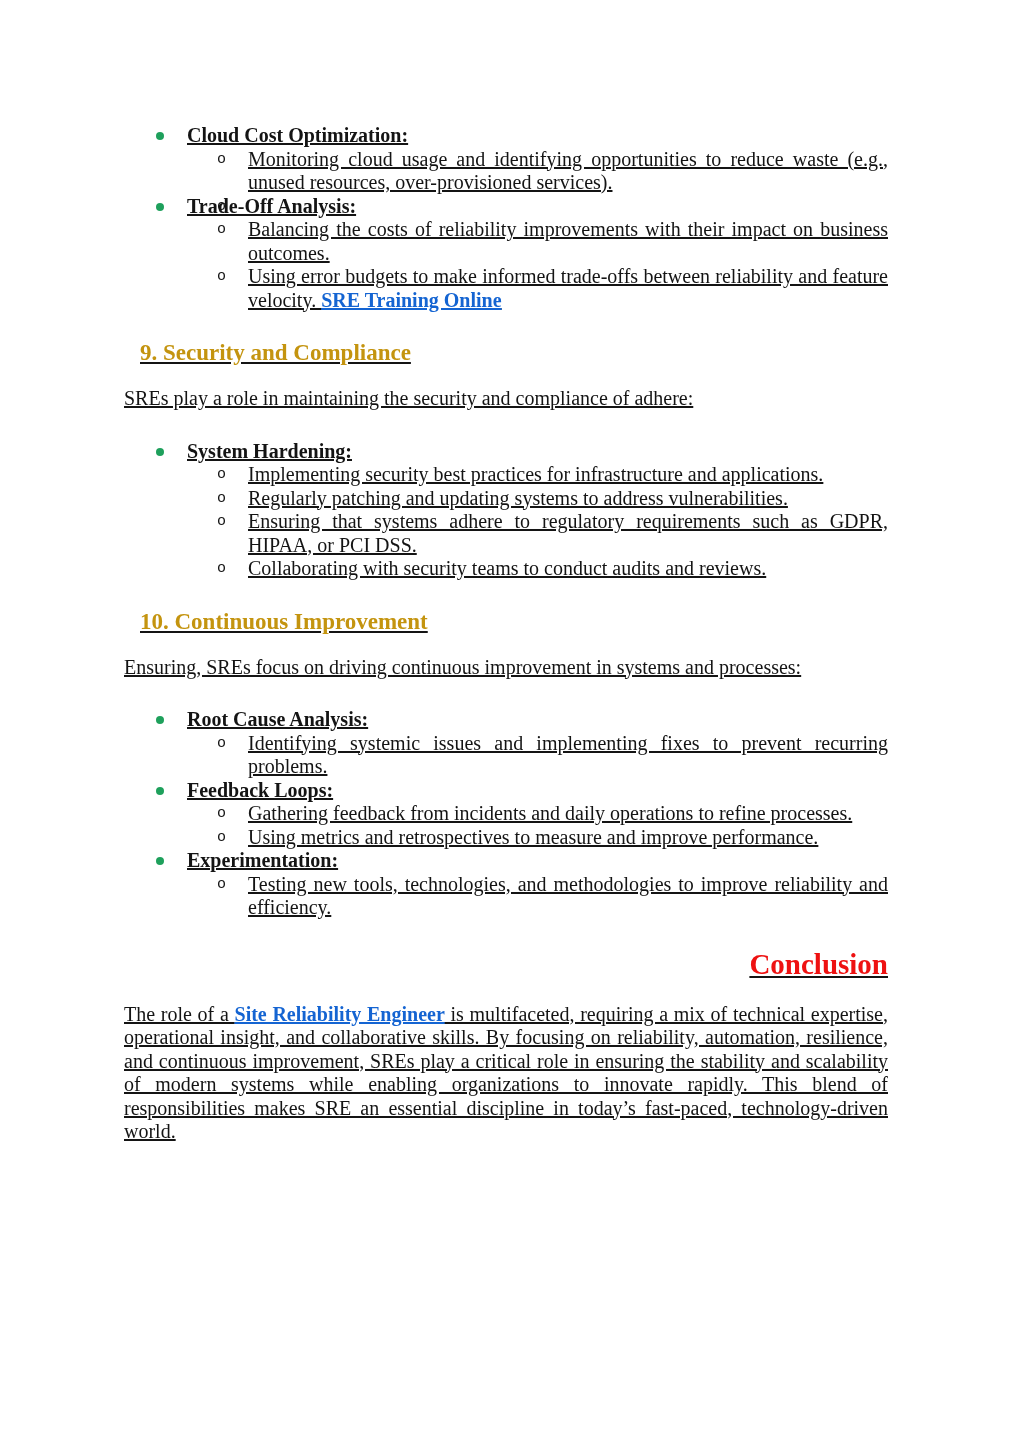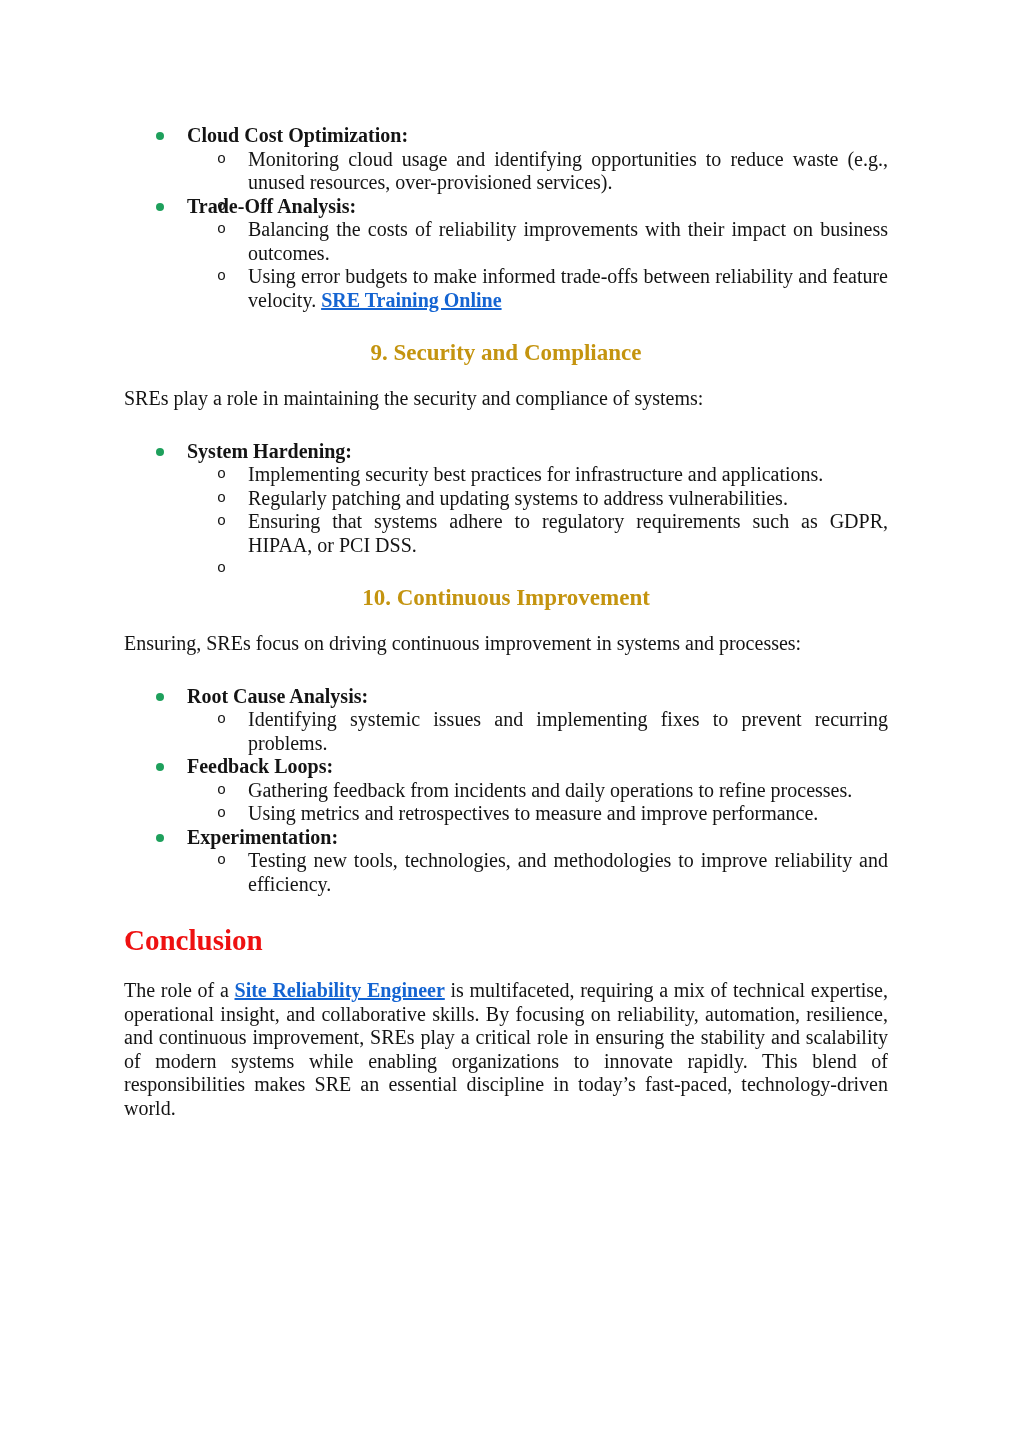--- a/index.html
+++ b/index.html
@@ -7,20 +7,21 @@
     width: 1024px; height: 1448px;
     font-family: "Liberation Serif", serif;
     color: #141414;
     overflow: hidden;
   }
   .page {
     box-sizing: border-box;
     width: 1012px; height: 1448px;
     padding: 124px 124px 0 124px;
     background: #ffffff;
+    text-decoration: underline;
   }
   .bullet-list { margin-top: 29px; }
   .bullet-list.first { margin-top: 0; }
   .li1 {
     position: relative;
     padding-left: 63px;
     font-weight: bold;
     font-size: 20px;
     line-height: 23.5px;
   }
@@ -36,31 +37,31 @@
     line-height: 23.5px;
     text-align: justify;
   }
   .o-marker {
     position: absolute; left: 93px; top: 0;
     font-family: "Liberation Mono", monospace;
     font-size: 15px; line-height: 23.5px;
     font-weight: normal;
   }
   .section-heading {
-    margin: 26px 0 0 0;
+    margin: 26px 0 0 16px;
     font-size: 23px; line-height: 29px;
     font-weight: bold;
     color: var(--section-heading, #C4940F);
-    text-align: center;
   }
   .conclusion-heading {
     margin: 26px 0 0 0;
     font-size: 29px; line-height: 37px;
     font-weight: bold;
     color: var(--conclusion-heading, #EE1111);
+    text-align: right;
   }
   .body-para {
     margin: 20px 0 0 0;
     font-size: 20px; line-height: 23.5px;
     text-align: justify;
   }
   .doc-link {
     color: var(--link, #1464D2);
     font-weight: bold;
     text-decoration: underline;
@@ -76,28 +77,28 @@
       <div class="li1"><span class="dot"></span><span class="li1-label">Cloud Cost Optimization:</span></div>
       <div class="li2"><span class="o-marker">o</span><span>Monitoring cloud usage and identifying opportunities to reduce waste (e.g., unused resources, over-provisioned services).</span></div>
       <div class="li2"><span class="o-marker">o</span></div>
       <div class="li1"><span class="dot"></span><span class="li1-label">Trade-Off Analysis:</span></div>
       <div class="li2"><span class="o-marker">o</span><span>Balancing the costs of reliability improvements with their impact on business outcomes.</span></div>
       <div class="li2"><span class="o-marker">o</span><span>Using error budgets to make informed trade-offs between reliability and feature velocity. </span><a class="doc-link" href="#">SRE Training Online</a></div>
     </div>
 
   <h2 class="section-heading">9. Security and Compliance</h2>
 
-  <p class="body-para">SREs play a role in maintaining the security and compliance of systems:</p>
+  <p class="body-para">SREs play a role in maintaining the security and compliance of adhere:</p>
 
   <div class="bullet-list">
       <div class="li1"><span class="dot"></span><span class="li1-label">System Hardening:</span></div>
       <div class="li2"><span class="o-marker">o</span><span>Implementing security best practices for infrastructure and applications.</span></div>
       <div class="li2"><span class="o-marker">o</span><span>Regularly patching and updating systems to address vulnerabilities.</span></div>
       <div class="li2"><span class="o-marker">o</span><span>Ensuring that systems adhere to regulatory requirements such as GDPR, HIPAA, or PCI DSS.</span></div>
-      <div class="li2"><span class="o-marker">o</span></div>
+      <div class="li2"><span class="o-marker">o</span><span>Collaborating with security teams to conduct audits and reviews.</span></div>
     </div>
 
   <h2 class="section-heading">10. Continuous Improvement</h2>
 
   <p class="body-para">Ensuring, SREs focus on driving continuous improvement in systems and processes:</p>
 
   <div class="bullet-list">
       <div class="li1"><span class="dot"></span><span class="li1-label">Root Cause Analysis:</span></div>
       <div class="li2"><span class="o-marker">o</span><span>Identifying systemic issues and implementing fixes to prevent recurring problems.</span></div>
       <div class="li1"><span class="dot"></span><span class="li1-label">Feedback Loops:</span></div>

